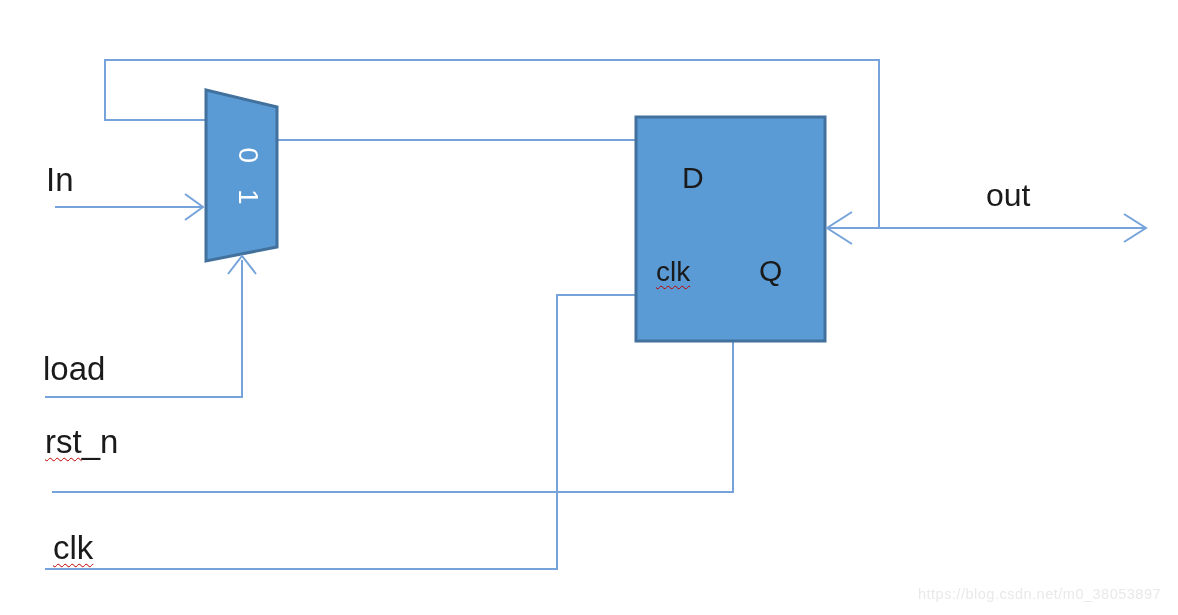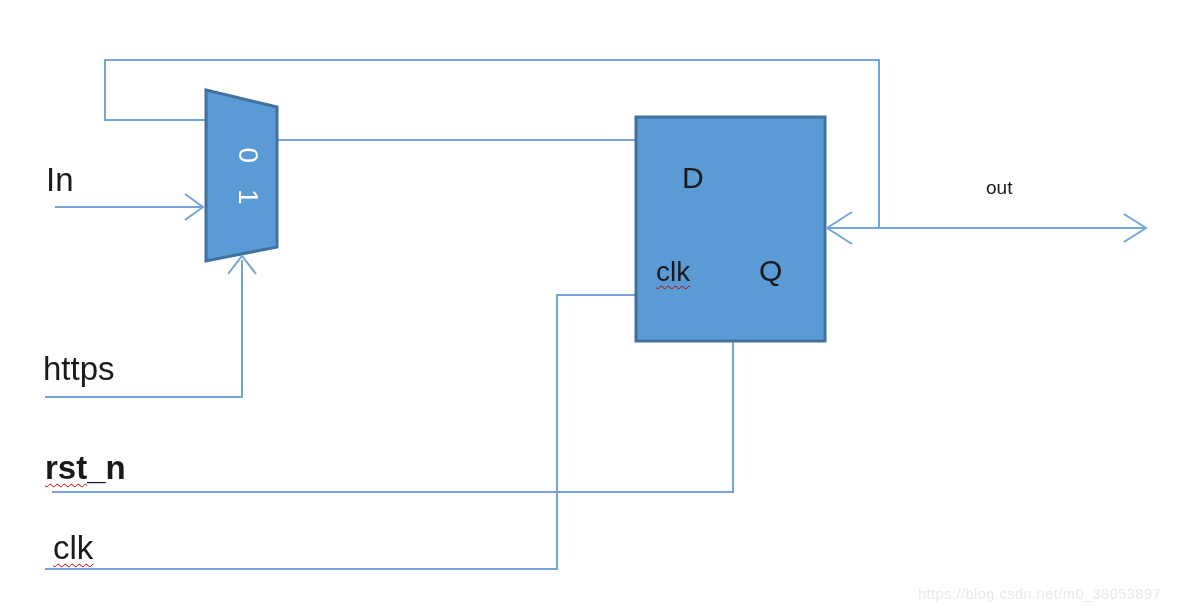--- a/index.html
+++ b/index.html
@@ -86,27 +86,27 @@
     <rect x="636" y="117" width="189" height="224" stroke-width="3" fill="#5b9bd5" stroke="#41719c"></rect>
 
     <polyline points="185,194 203,207 185,220" fill="none" stroke-width="2" stroke="#76a4da"></polyline>
     <polyline points="228,274 242,256 256,274" fill="none" stroke-width="2" stroke="#76a4da"></polyline>
     <polyline points="852,212 827,228 852,244" fill="none" stroke-width="2" stroke="#76a4da"></polyline>
     <polyline points="1124,214 1146,228 1124,242" fill="none" stroke-width="2" stroke="#76a4da"></polyline>
   </svg>
 
   <div class="lbl" style="left:46px; top:162px;">In</div>
 
-  <div class="lbl" style="left:43px; top:351px;">https</div>
+  <div class="lbl" style="left:43px; top:351px;">load</div>
 
-  <div class="lbl" style="left:45px; top:450px;font-weight:bold;"><span class="wavy">rst</span><span>_n</span></div>
+  <div class="lbl" style="left:45px; top:424px;"><span class="wavy">rst</span><span>_n</span></div>
 
   <div class="lbl wavy" style="left:53px; top:530px;">clk</div>
 
-  <div class="lbl" style="left:986px; top:178px; font-size:19px;">out</div>
+  <div class="lbl" style="left:986px; top:178px; font-size:32px;">out</div>
 
   <div class="lbl" style="left:682px; top:161px; font-size:30px;">D</div>
 
   <div class="lbl wavy" style="left:656px; top:257px; font-size:28px;">clk</div>
 
   <div class="lbl" style="left:759px; top:254px; font-size:30px;">Q</div>
 
   <div class="mux-io">
     <span>0</span>
     <span>1</span>

